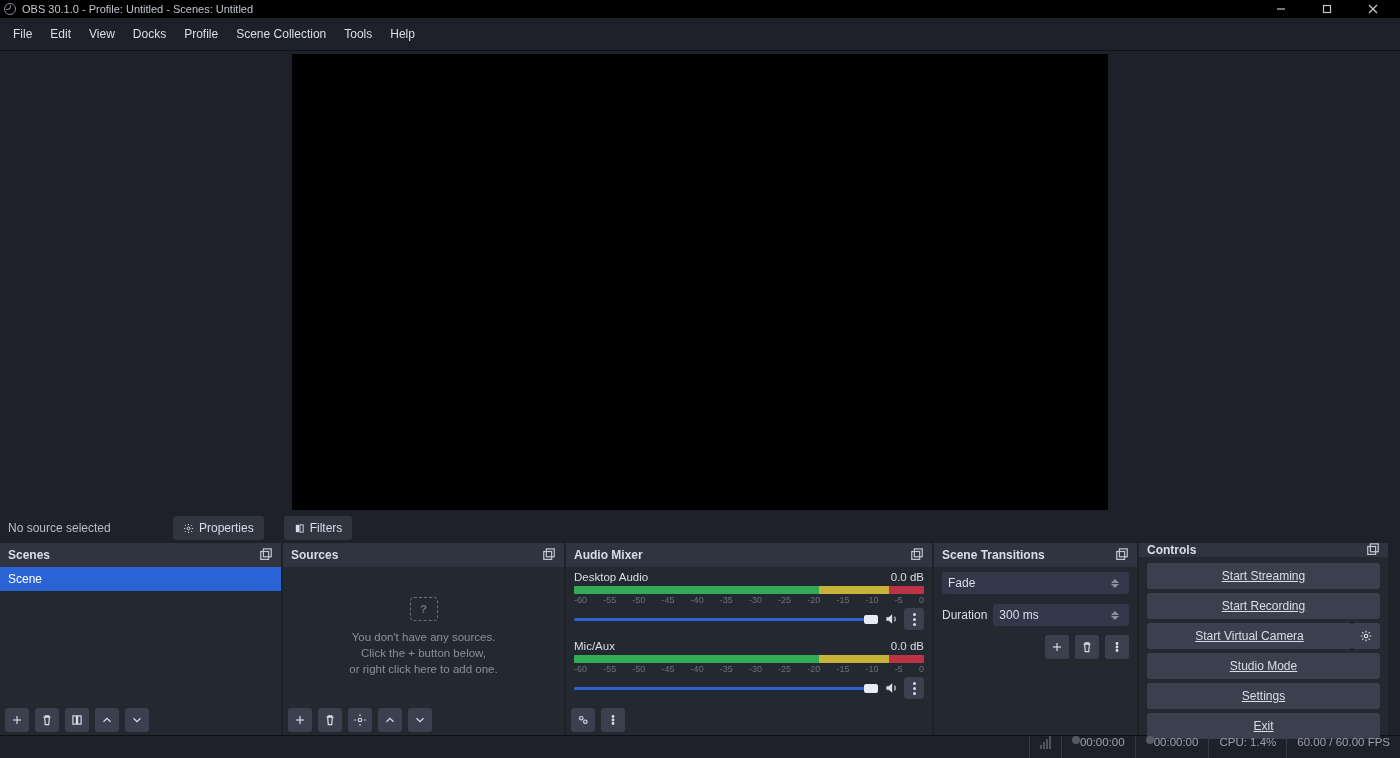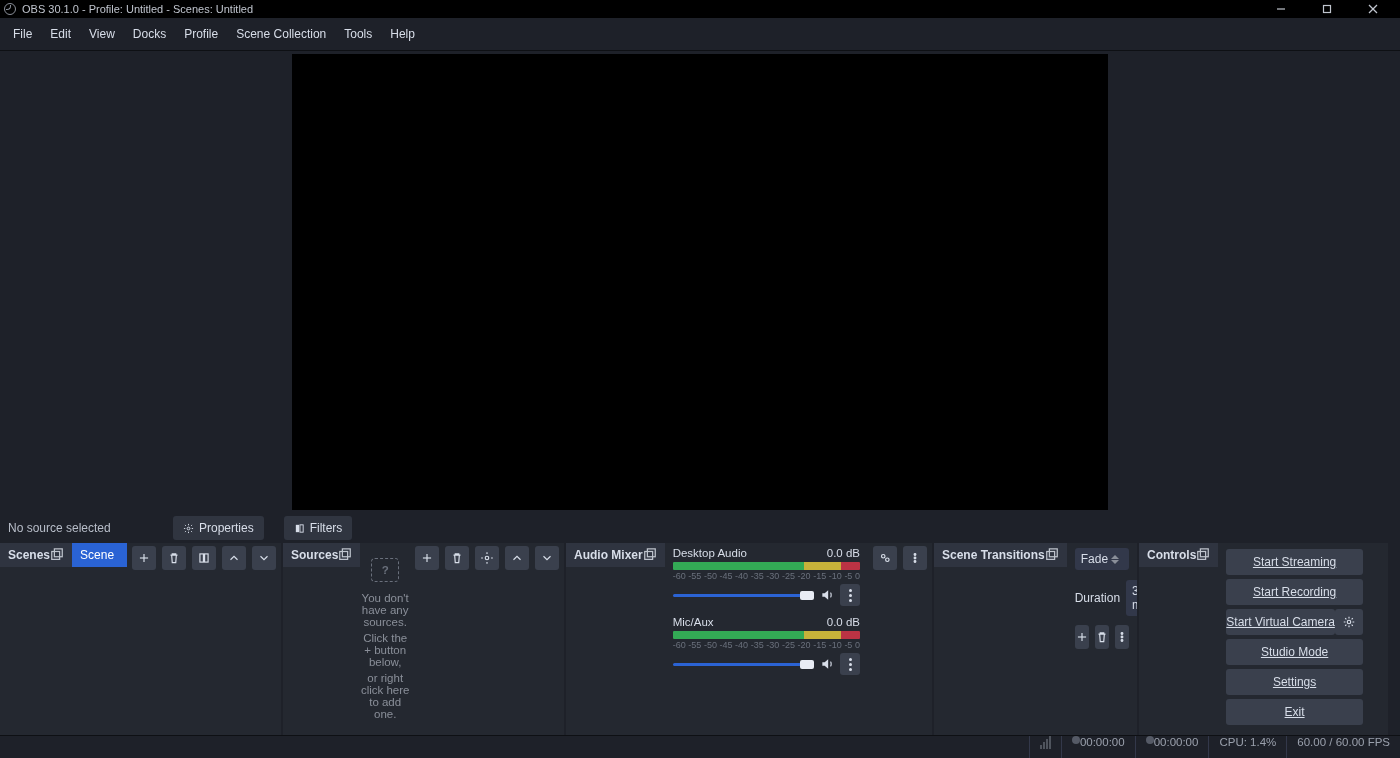--- a/index.html
+++ b/index.html
@@ -22,21 +22,21 @@
 .preview { width: 816px; height: 456px; background:#000; }
 
 
 .srcbar { height: 30px; background:#1e2129; display:flex; align-items:center; padding:0 8px; gap:20px; }
 .srcbar .label { font-size:12px; color:#b8bec9; flex: 0 0 145px; }
 .pillbtn { background:#303540; border:none; color:#d8dee9; font-size:12px; padding:5px 10px; border-radius:3px; display:flex; align-items:center; gap:5px; }
 .pillbtn svg { width:11px; height:11px; }
 
 
 .docks { display:flex; height: 192px; }
-.dock { background:#242830; display:flex; flex-direction:row; margin-right:2px; }
+.dock { background:#242830; display:flex; flex-direction:column; margin-right:2px; }
 .dock:last-child { margin-right:12px; }
 .dock.scenes    { width:281px; }
 .dock.sources   { width:281px; }
 .dock.mixer     { width:366px; }
 .dock.trans     { width:203px; }
 .dock.controls  { flex:1; }
 .dockhdr { height:24px; background:#2f3440; display:flex; align-items:center; padding:0 8px; font-weight:600; font-size:12px; }
 .dockhdr .spacer { flex:1; }
 .popicon { width:14px; height:14px; }
 .popicon svg { width:14px; height:14px; stroke:#c0c5ce; fill:none; stroke-width:1.4; }

